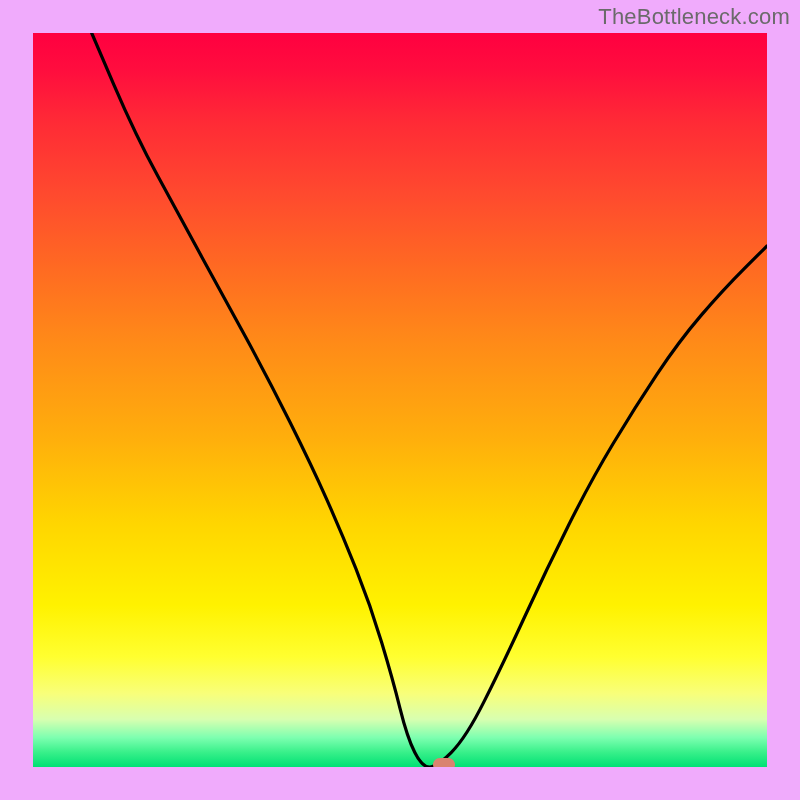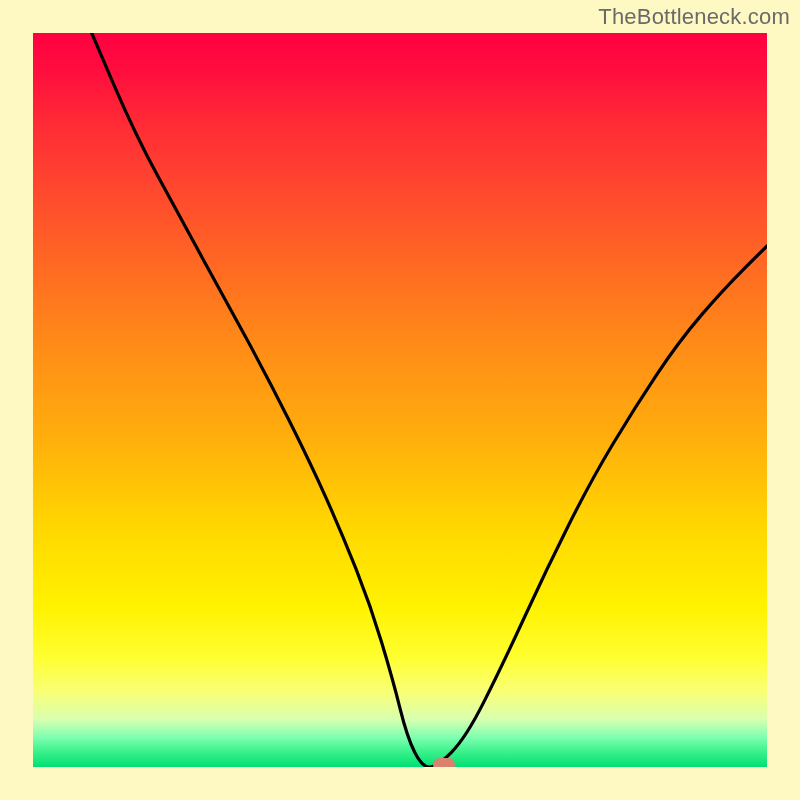--- a/index.html
+++ b/index.html
@@ -7,21 +7,21 @@
     padding: 0;
     width: 800px;
     height: 800px;
     background: #000;
     font-family: Arial, Helvetica, sans-serif;
   }
   .frame {
     position: relative;
     width: 800px;
     height: 800px;
-    background: #fef9c3;
+    background: #f0abfc;
   }
   .watermark {
     position: absolute;
     top: 4px;
     right: 10px;
     color: #6a6a6a;
     font-size: 22px;
     font-weight: 500;
     letter-spacing: 0.2px;
     z-index: 20;

